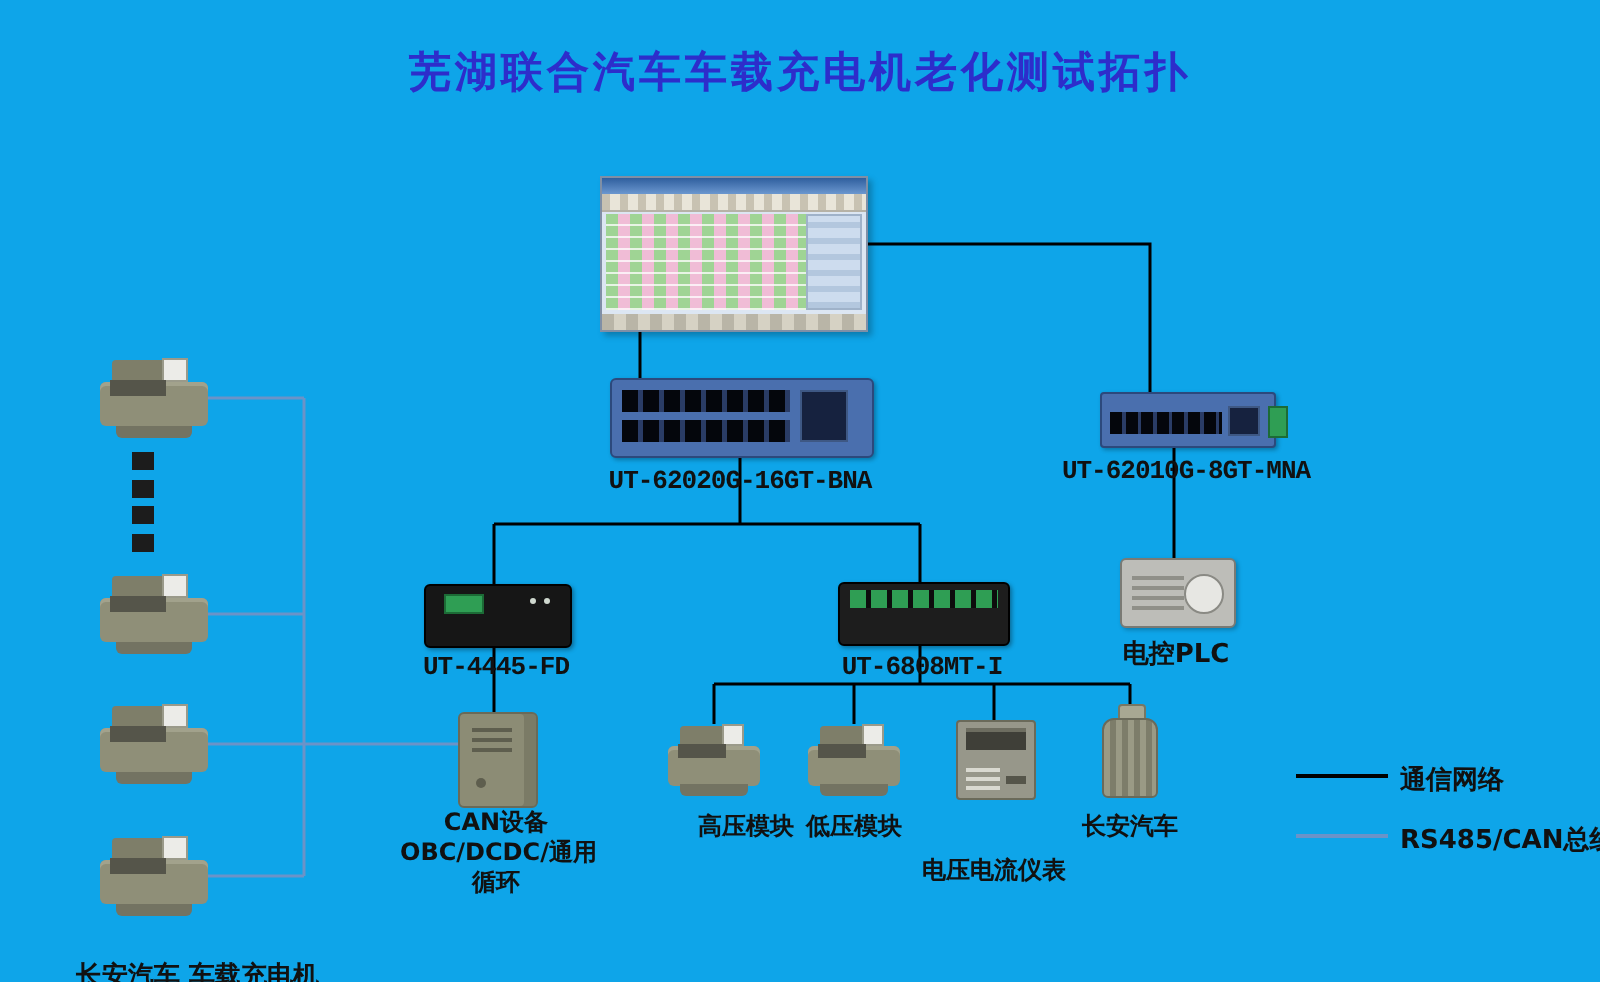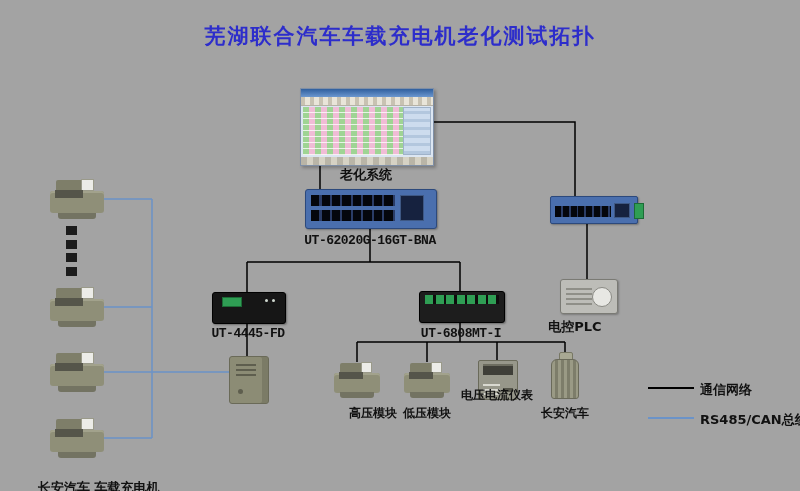--- a/index.html
+++ b/index.html
@@ -1,16 +1,16 @@
 <!DOCTYPE html>
 <html><head>
 <meta charset="utf-8">
 <style>
   html,body{margin:0;padding:0;background:#ffffff;}
-  #stage{position:relative;width:800px;height:491px;background:#a3a3a3;overflow:hidden;
+  #stage{position:relative;width:800px;height:491px;background:#0ea5e9;overflow:hidden;
          font-family:"DejaVu Sans","Liberation Sans",sans-serif;}
   .abs{position:absolute;}
   
   .title{left:0;right:0;top:22px;text-align:center;font-size:21px;font-weight:bold;
          color:#2d2dcb;letter-spacing:2px;}
   .label{font-size:13px;font-weight:bold;color:#111;text-align:center;white-space:nowrap;}
   .model{font-family:Liberation Mono, monospace;letter-spacing:-0.5px;}
   .small{font-size:12px;}
   
   svg.wires{left:0;top:0;pointer-events:none;}
@@ -127,52 +127,52 @@
 
   <div class="abs title">芜湖联合汽车车载充电机老化测试拓扑</div>
 
   <div class="abs monitor">
     <div class="mon-titlebar"></div>
     <div class="mon-toolbar"></div>
     <div class="mon-grid"></div>
     <div class="mon-side"></div>
     <div class="mon-status"></div>
   </div>
-  <div class="abs label" style="left:300px;top:166px;width:132px;">老化系统</div>
 
   <div class="abs switch16">
     <div class="port-row r1"></div>
     <div class="port-row r2"></div>
     <div class="sfp"></div>
   </div>
   <div class="abs label model" style="left:290px;top:233px;width:160px;">UT-62020G-16GT-BNA</div>
 
   <div class="abs switch8">
     <div class="port-row8"></div>
     <div class="sfp8"></div>
     <div class="term-green"></div>
   </div>
+  <div class="abs label model" style="left:520px;top:228px;width:146px;">UT-62010G-8GT-MNA</div>
 
   <div class="abs dev6504">
     <div class="term6504"></div>
     <div class="led" style="right:10px;top:6px;"></div>
     <div class="led" style="right:17px;top:6px;"></div>
   </div>
   <div class="abs label model" style="left:207px;top:326px;width:82px;">UT-4445-FD</div>
 
   <div class="abs dev6808">
     <div class="term6808"></div>
   </div>
   <div class="abs label model" style="left:415px;top:326px;width:92px;">UT-6808MT-I</div>
 
   <div class="abs plc">
     <div class="plc-stripes"></div>
     <div class="plc-circle"></div>
   </div>
-  <div class="abs label" style="left:542px;top:318px;width:66px;">电控PLC</div>
+  <div class="abs label" style="left:555px;top:318px;width:66px;">电控PLC</div>
 
   <div class="abs printer" style="left:50px;top:179px;">
     <div class="pr-top"></div>
     <div class="pr-paper"></div>
     <div class="pr-body"></div>
     <div class="pr-slot"></div>
     <div class="pr-tray"></div>
   </div>
   <div class="abs dots">
     <div class="dot"></div>
@@ -199,20 +199,25 @@
     <div class="pr-paper"></div>
     <div class="pr-body"></div>
     <div class="pr-slot"></div>
     <div class="pr-tray"></div>
   </div>
   <div class="abs label" style="left:20px;top:459px;width:200px;text-align:left;padding-left:18px;margin-top:20px;">长安汽车 车载充电机</div>
 
   <div class="abs tower">
     <div class="tower-slots"></div>
     <div class="tower-dot"></div>
+  </div>
+  <div class="abs label small" style="left:200px;top:404px;width:96px;line-height:15px;">
+    <div>CAN设备</div>
+    <div>OBC/DCDC/通用</div>
+    <div>循环</div>
   </div>
 
   <div class="abs printer sm" style="left:334px;top:362px;">
     <div class="pr-top"></div>
     <div class="pr-paper"></div>
     <div class="pr-body"></div>
     <div class="pr-slot"></div>
     <div class="pr-tray"></div>
   </div>
   <div class="abs label small" style="left:343px;top:405px;width:60px;">高压模块</div>
@@ -224,21 +229,21 @@
     <div class="pr-slot"></div>
     <div class="pr-tray"></div>
   </div>
   <div class="abs label small" style="left:397px;top:405px;width:60px;">低压模块</div>
 
   <div class="abs meter">
     <div class="meter-screen"></div>
     <div class="meter-keys"></div>
     <div class="meter-slot"></div>
   </div>
-  <div class="abs label small" style="left:457px;top:387px;width:80px;text-align:center;">电压电流仪表</div>
+  <div class="abs label small" style="left:457px;top:427px;width:80px;text-align:center;">电压电流仪表</div>
 
   <div class="abs cooling">
     <div class="cool-cap"></div>
     <div class="cool-body"></div>
   </div>
   <div class="abs label small" style="left:535px;top:405px;width:60px;">长安汽车</div>
 
   <div class="abs label" style="left:700px;top:381px;text-align:right;">通信网络</div>
   <div class="abs label" style="left:700px;top:411px;text-align:left;">RS485/CAN总线</div>
 

